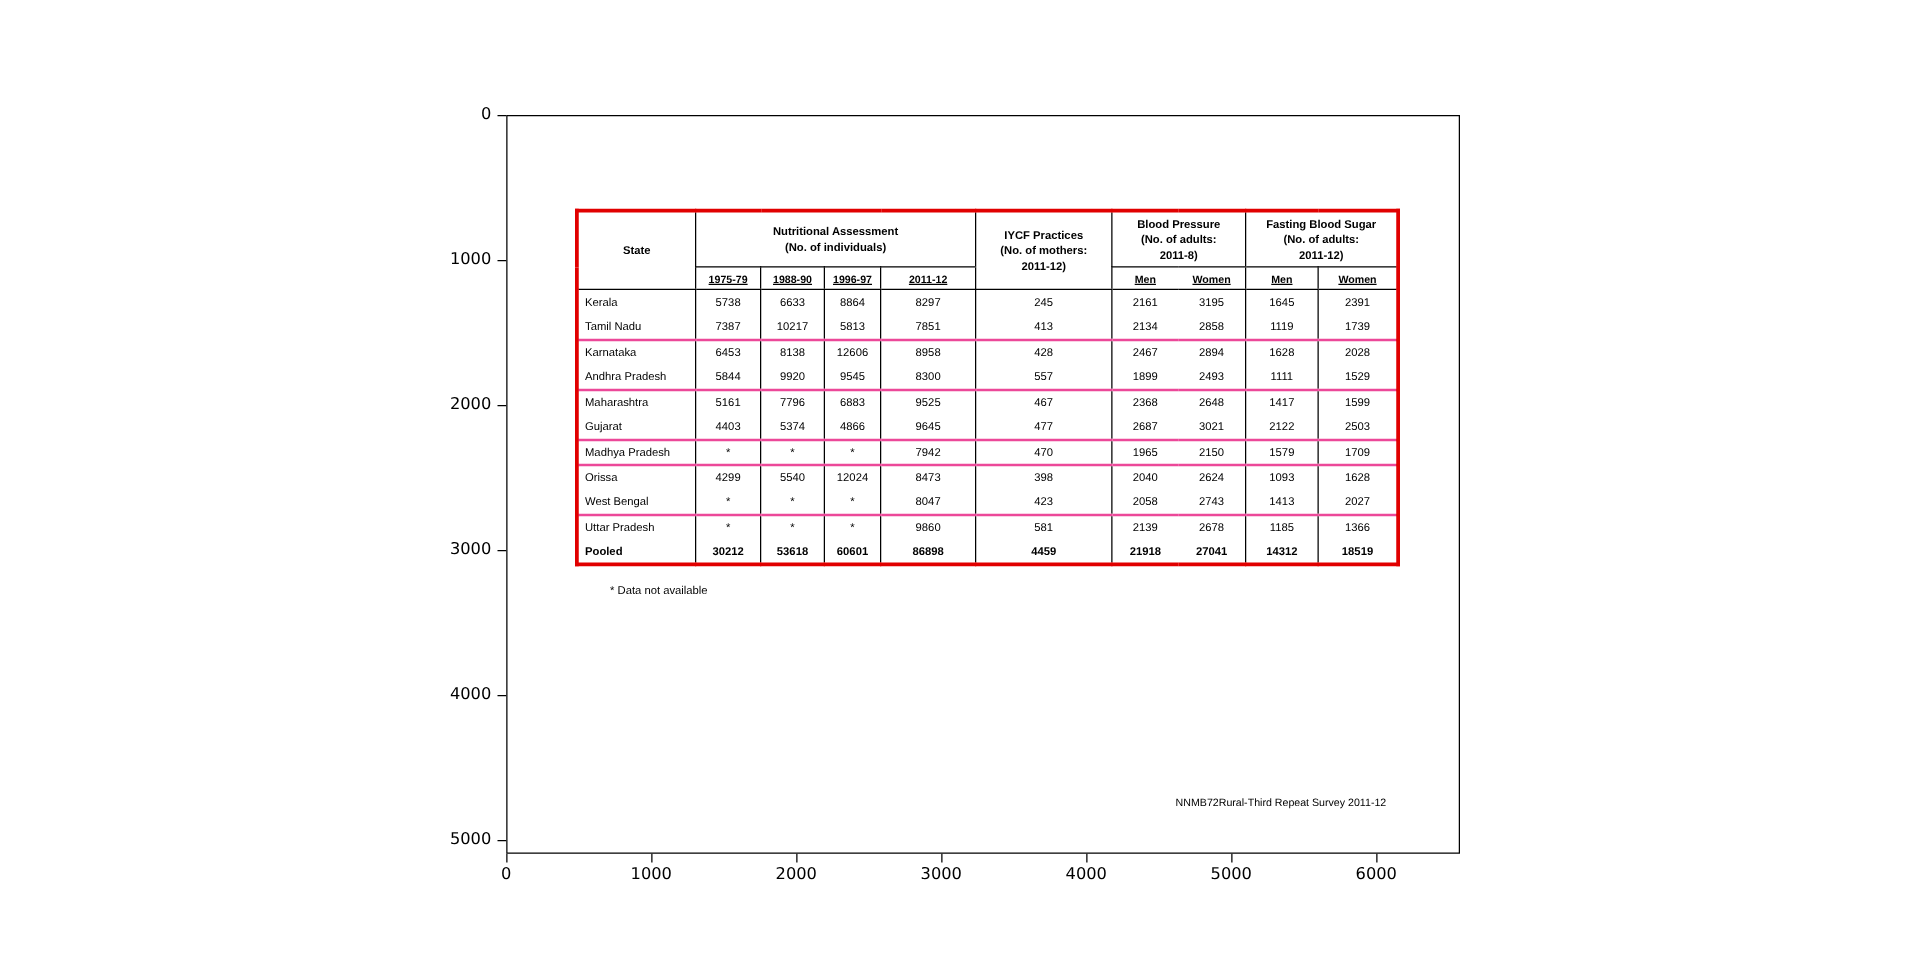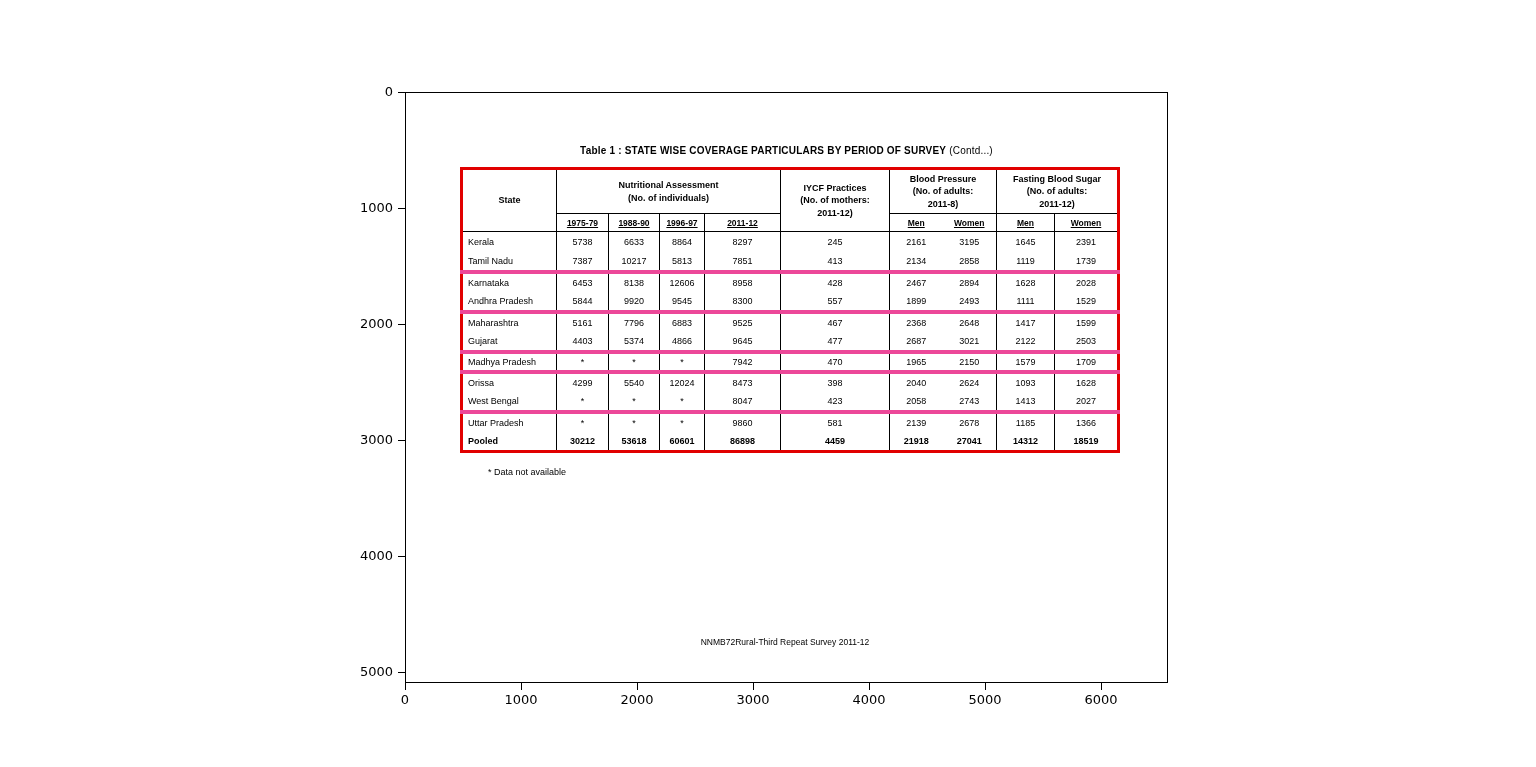--- a/index.html
+++ b/index.html
@@ -42,35 +42,34 @@
   .data-table tbody td:nth-child(9), .data-table tbody td:nth-child(10)
     { border-left:1px solid #000; }
   .data-table thead tr.top th.bl { border-left:1px solid #000; }
   .data-table thead tr.sub th { border-top:1px solid #000;text-decoration:underline; }
   .data-table thead tr.sub th:nth-child(1), .data-table thead tr.sub th:nth-child(2),
   .data-table thead tr.sub th:nth-child(3), .data-table thead tr.sub th:nth-child(4),
   .data-table thead tr.sub th:nth-child(5), .data-table thead tr.sub th:nth-child(7),
   .data-table thead tr.sub th:nth-child(8)
     { border-left:1px solid #000; }
   .data-table thead th { border-bottom:1px solid #000; }
-  .data-table tbody tr.group-end td { border-bottom:4px solid #ec4899; }
+  .data-table tbody tr.group-end td { border-bottom:2px solid #ec4899; }
   .data-table tbody tr.bold-row td { font-weight:bold; }
 
   .footnote { position:absolute; left:82px; top:374px; font-size:9px; }
   .doc-footer { position:absolute; left:55px; top:544px; width:648px;
-                display:flex; justify-content:center; font-size:8.5px; }
+                display:flex; justify-content:flex-end; font-size:8.5px; }
 </style>
 </head>
 <body>
 
 <div id="canvas">
   <div class="axes">
     <div class="doc">
 
-      <div class="doc-title"><span class="b">Table 1 : STATE WISE COVERAGE PARTICULARS BY PERIOD OF SURVEY</span><span> (Contd...)</span></div>
 
       <table class="data-table">
         <colgroup>
           <col style="width:95px">
             <col style="width:52px">
             <col style="width:51px">
           <col style="width:45px">
             <col style="width:76px">
             <col style="width:109px">
           <col style="width:53px">

